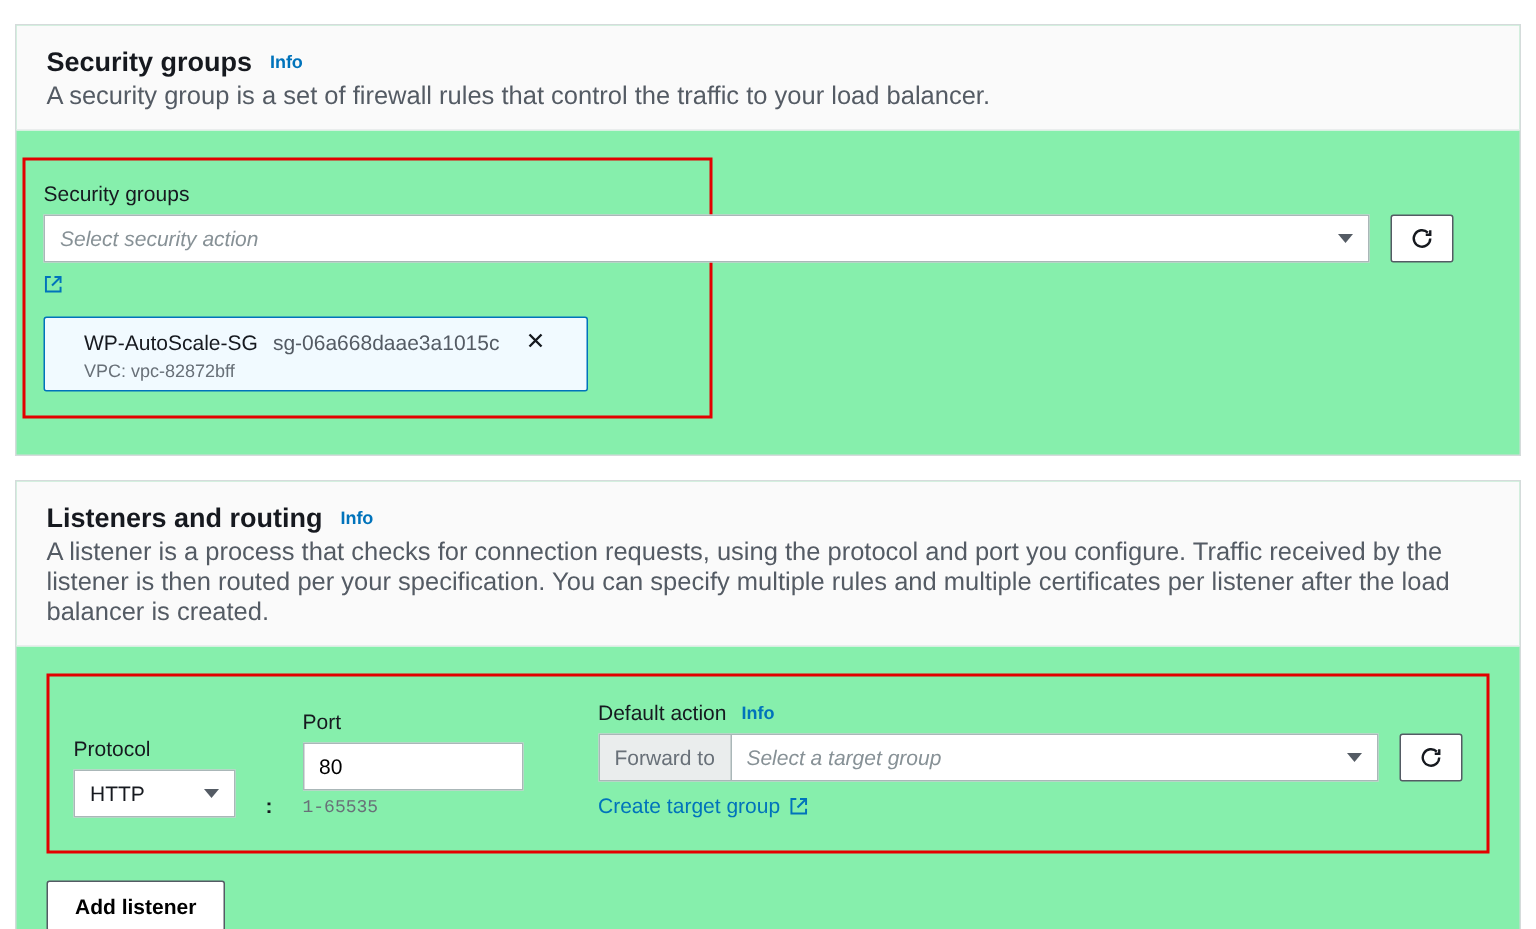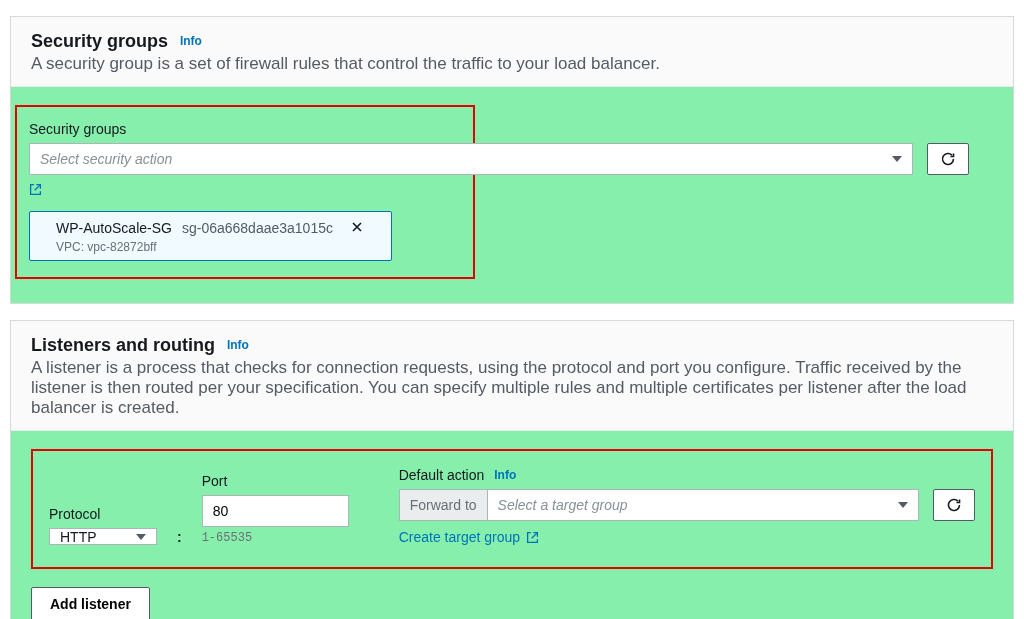--- a/index.html
+++ b/index.html
@@ -161,21 +161,21 @@
   .listener-body {
     padding: 16px 16px 22px 16px;
     display: flex;
     gap: 20px;
     align-items: flex-end;
   }
   .col { display: flex; flex-direction: column; }
   .col-label { font-size: 14px; margin-bottom: 6px; display:flex; align-items:center; gap:10px;}
   .protocol-select {
     width: 108px;
-    height: 17px;
+    height: 32px;
     border: 1px solid #aab7b8;
     display: flex;
     align-items: center;
     justify-content: space-between;
     padding: 0 10px;
     cursor: pointer;
     background: #fff;
   }
   .colon {
     margin-top: 28px;

